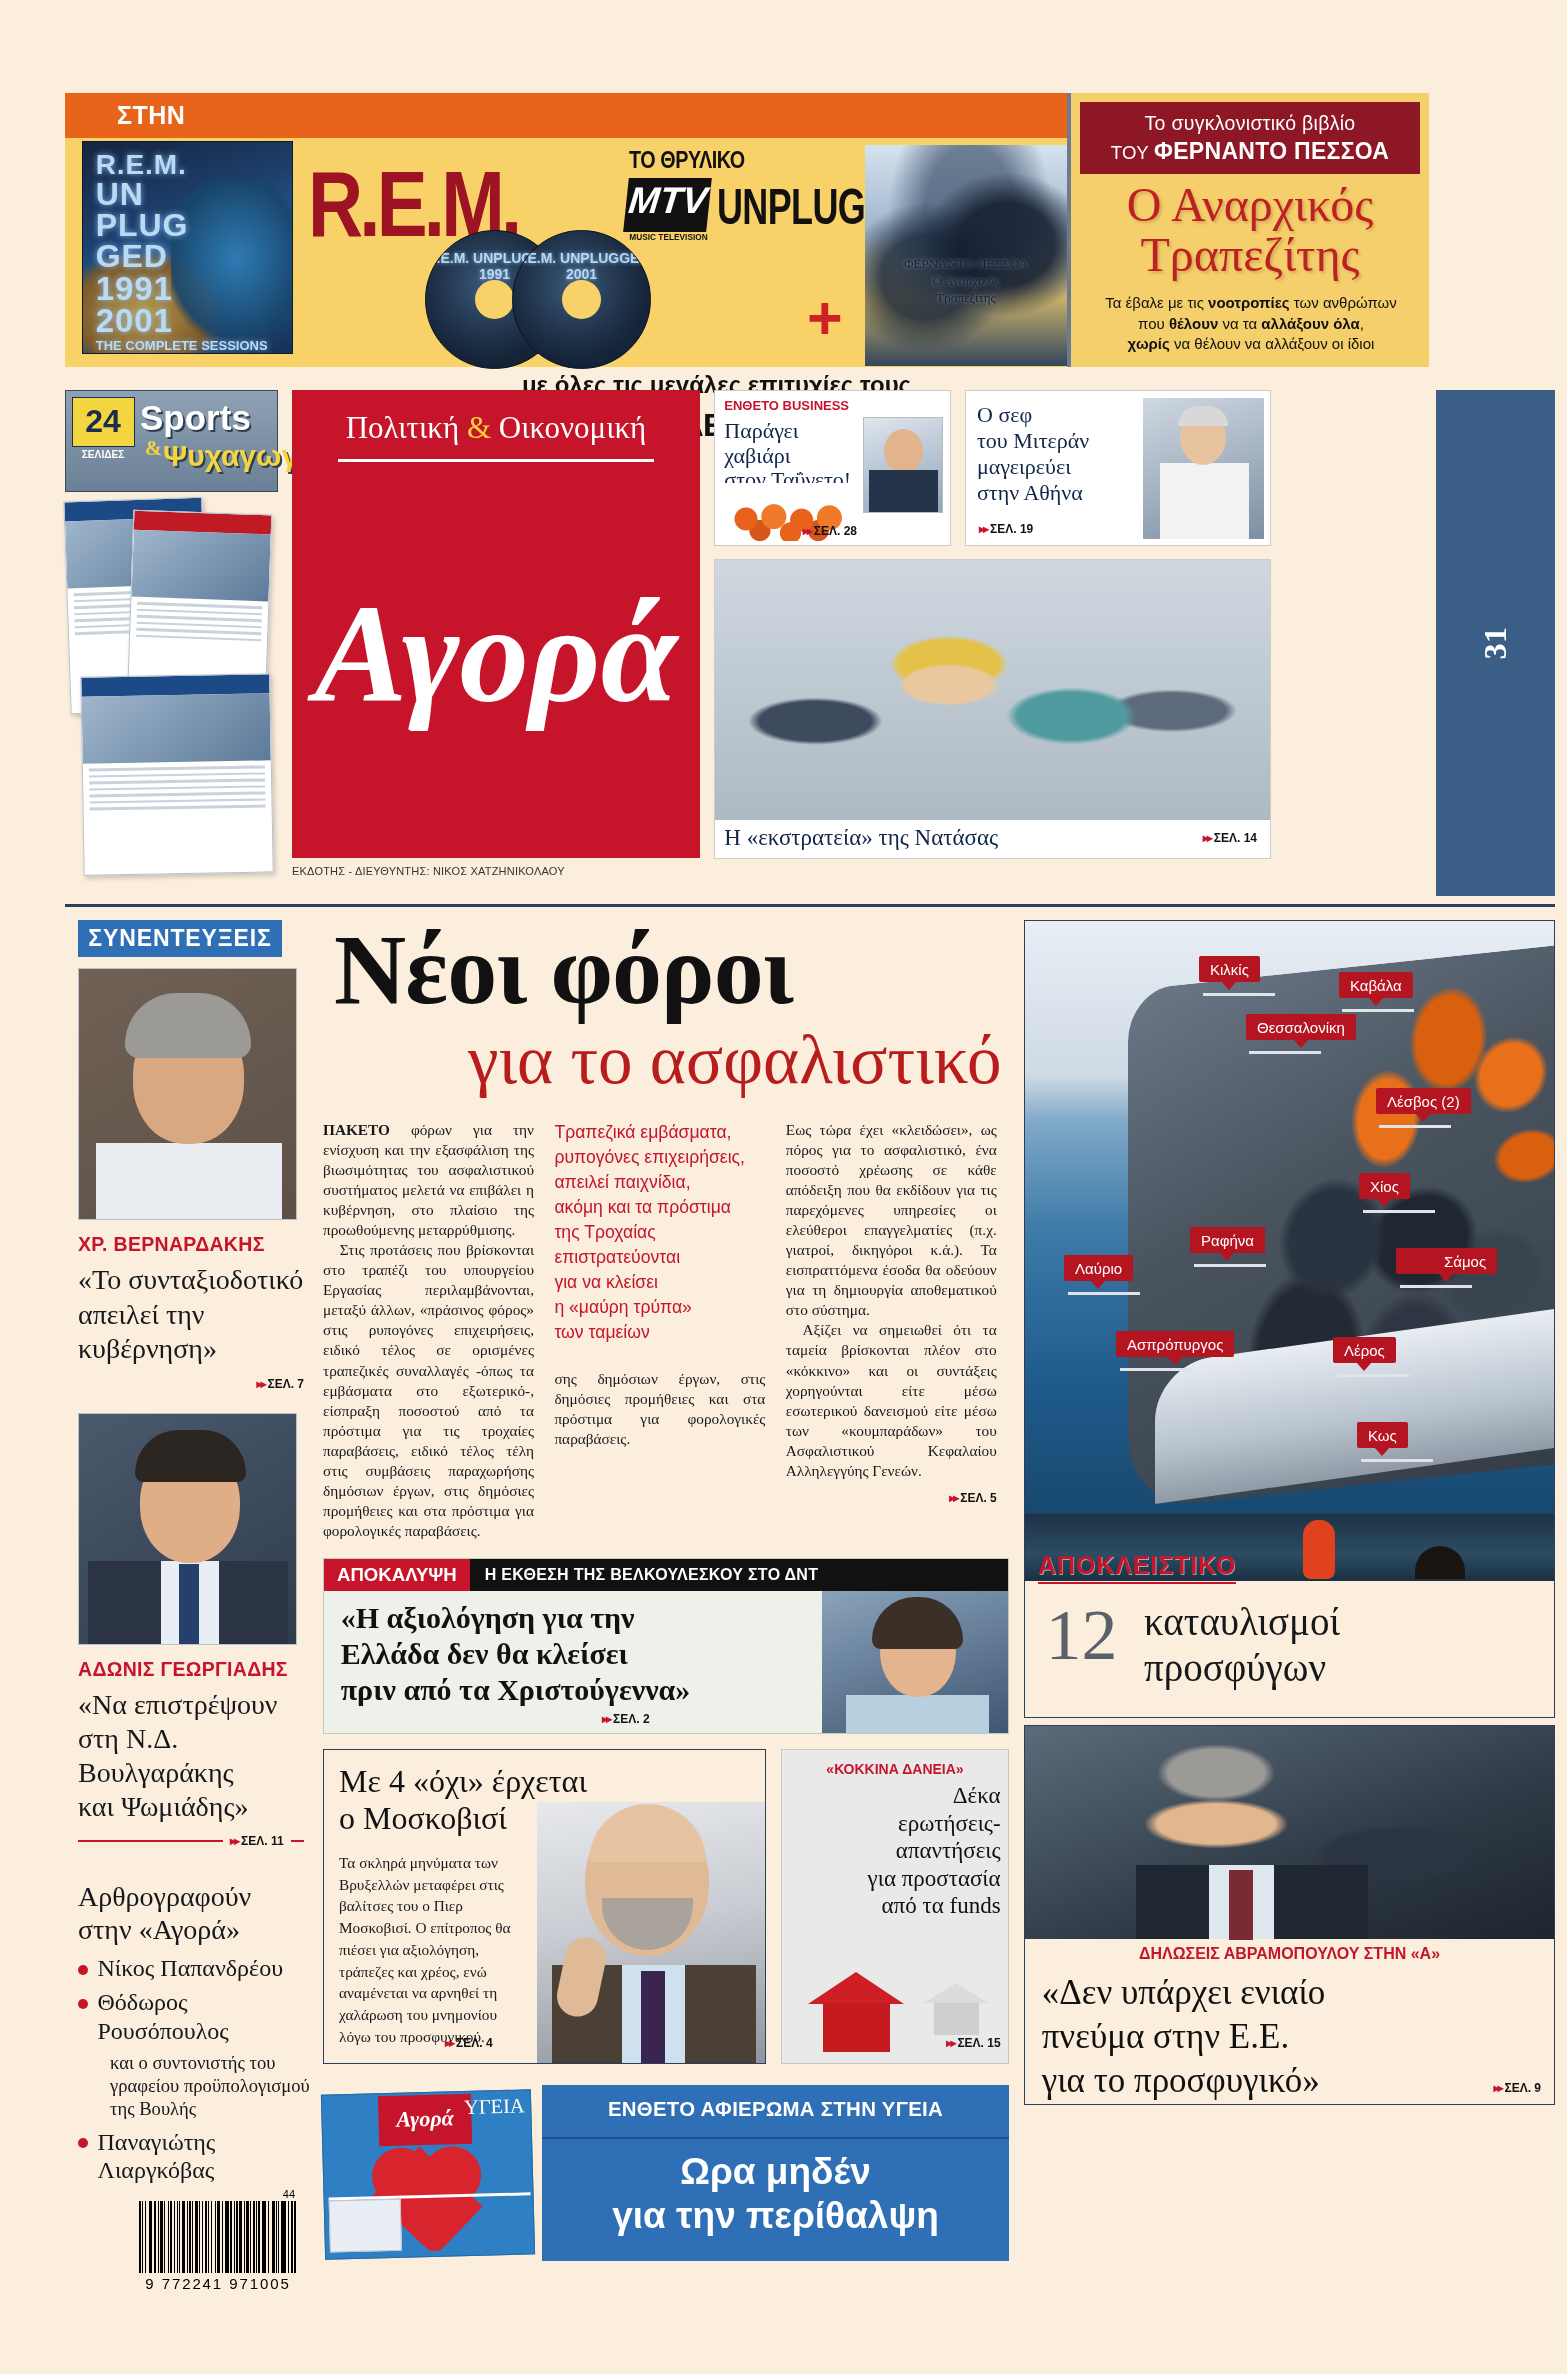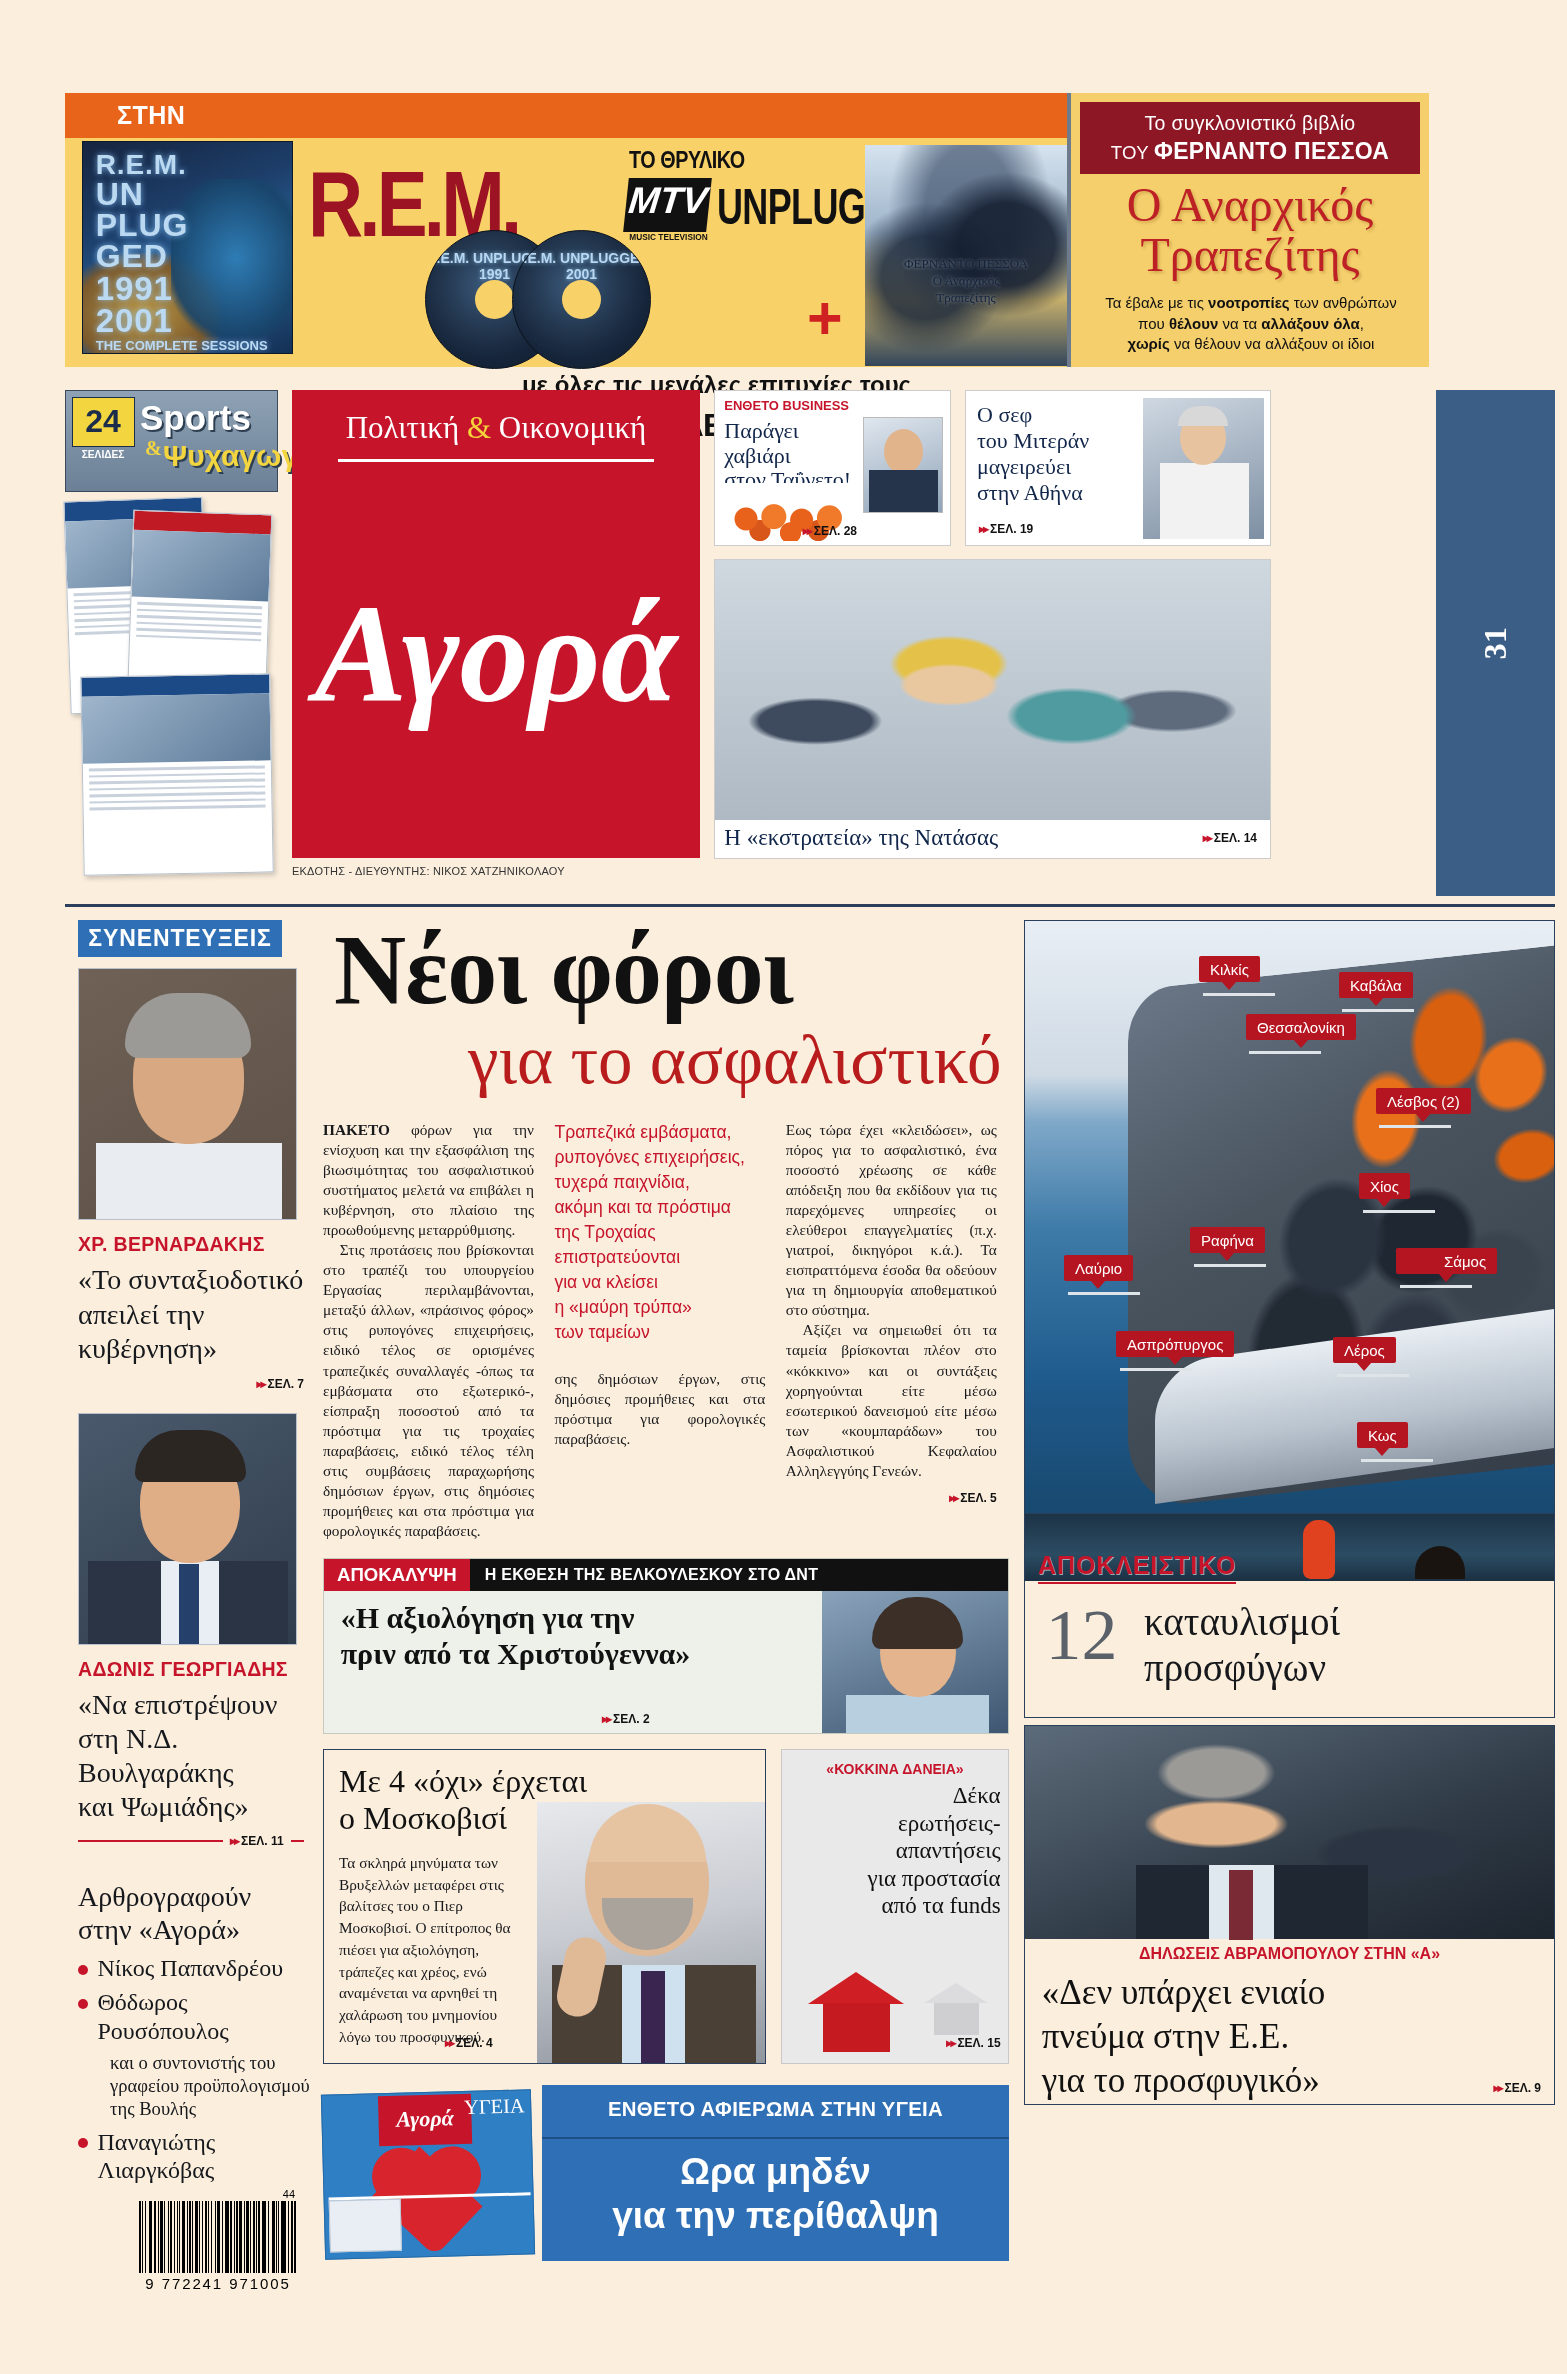--- a/index.html
+++ b/index.html
@@ -972,21 +972,21 @@
 
     <div class="cols">
       <div class="col">
         <p><b>ΠΑΚΕΤΟ</b><span> φόρων για την ενίσχυση και την εξασφάλιση της βιωσιμότητας του ασφαλιστικού συστήματος μελετά να επιβάλει η κυβέρνηση, στο πλαίσιο της προωθούμενης μεταρρύθμισης.</span></p>
         <p>Στις προτάσεις που βρίσκονται στο τραπέζι του υπουργείου Εργασίας περιλαμβάνονται, μεταξύ άλλων, «πράσινος φόρος» στις ρυπογόνες επιχειρήσεις, ειδικό τέλος σε ορισμένες τραπεζικές συναλλαγές -όπως τα εμβάσματα στο εξωτερικό-, είσπραξη ποσοστού από τα πρόστιμα για τις τροχαίες παραβάσεις, ειδικό τέλος τέλη στις συμβάσεις παραχωρήσης δημόσιων έργων, στις δημόσιες προμήθειες και στα πρόστιμα για φορολογικές παραβάσεις.</p>
       </div>
 
       <div class="col-red">
         <div>Τραπεζικά εμβάσματα,</div>
         <div>ρυπογόνες επιχειρήσεις,</div>
-        <div>τυχερά παιχνίδια,</div>
+        <div>απειλεί παιχνίδια,</div>
         <div>ακόμη και τα πρόστιμα</div>
         <div>της Τροχαίας</div>
         <div>επιστρατεύονται</div>
         <div>για να κλείσει</div>
         <div>η «μαύρη τρύπα»</div>
         <div>των ταμείων</div>
         <span class="after">σης δημόσιων έργων, στις δημόσιες προμήθειες και στα πρόστιμα για φορολογικές παραβάσεις.</span>
       </div>
 
       <div class="col">
@@ -999,20 +999,21 @@
     </div>
   </div>
 
   <div class="reveal-box">
     <div class="reveal-bar">
       <span class="reveal-tag">ΑΠΟΚΑΛΥΨΗ</span>
       <span class="reveal-sub">Η ΕΚΘΕΣΗ ΤΗΣ ΒΕΛΚΟΥΛΕΣΚΟΥ ΣΤΟ ΔΝΤ</span>
     </div>
     <div class="reveal-title">
       <div>«Η αξιολόγηση για την</div>
+      <div>Ελλάδα δεν θα κλείσει</div>
       <div>πριν από τα Χριστούγεννα»</div>
     </div>
     <div class="reveal-photo">
       <div class="rp-top"></div>
         <div class="rp-face"></div>
         <div class="rp-hair"></div>
     </div>
     <div class="reveal-sel sel-tag">
       <span class="arrow">▸▸</span><span>ΣΕΛ. 2</span>
     </div>

